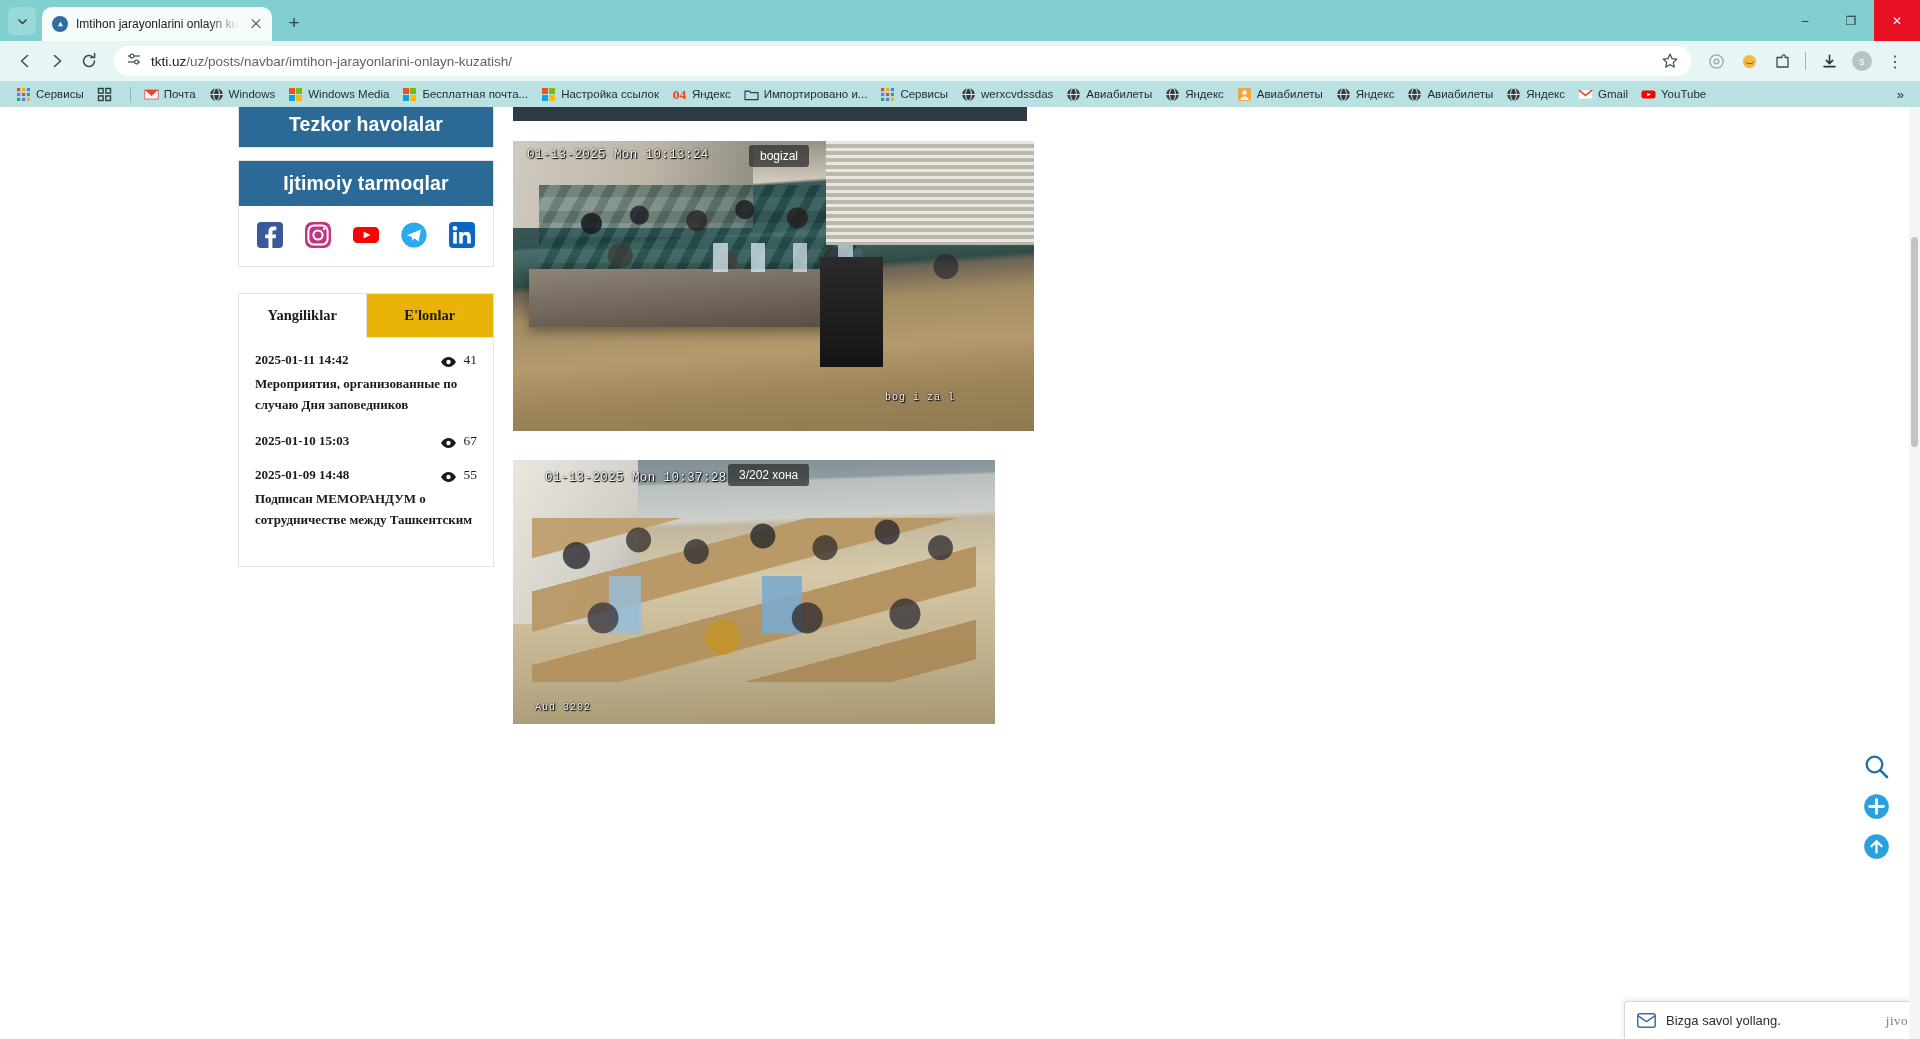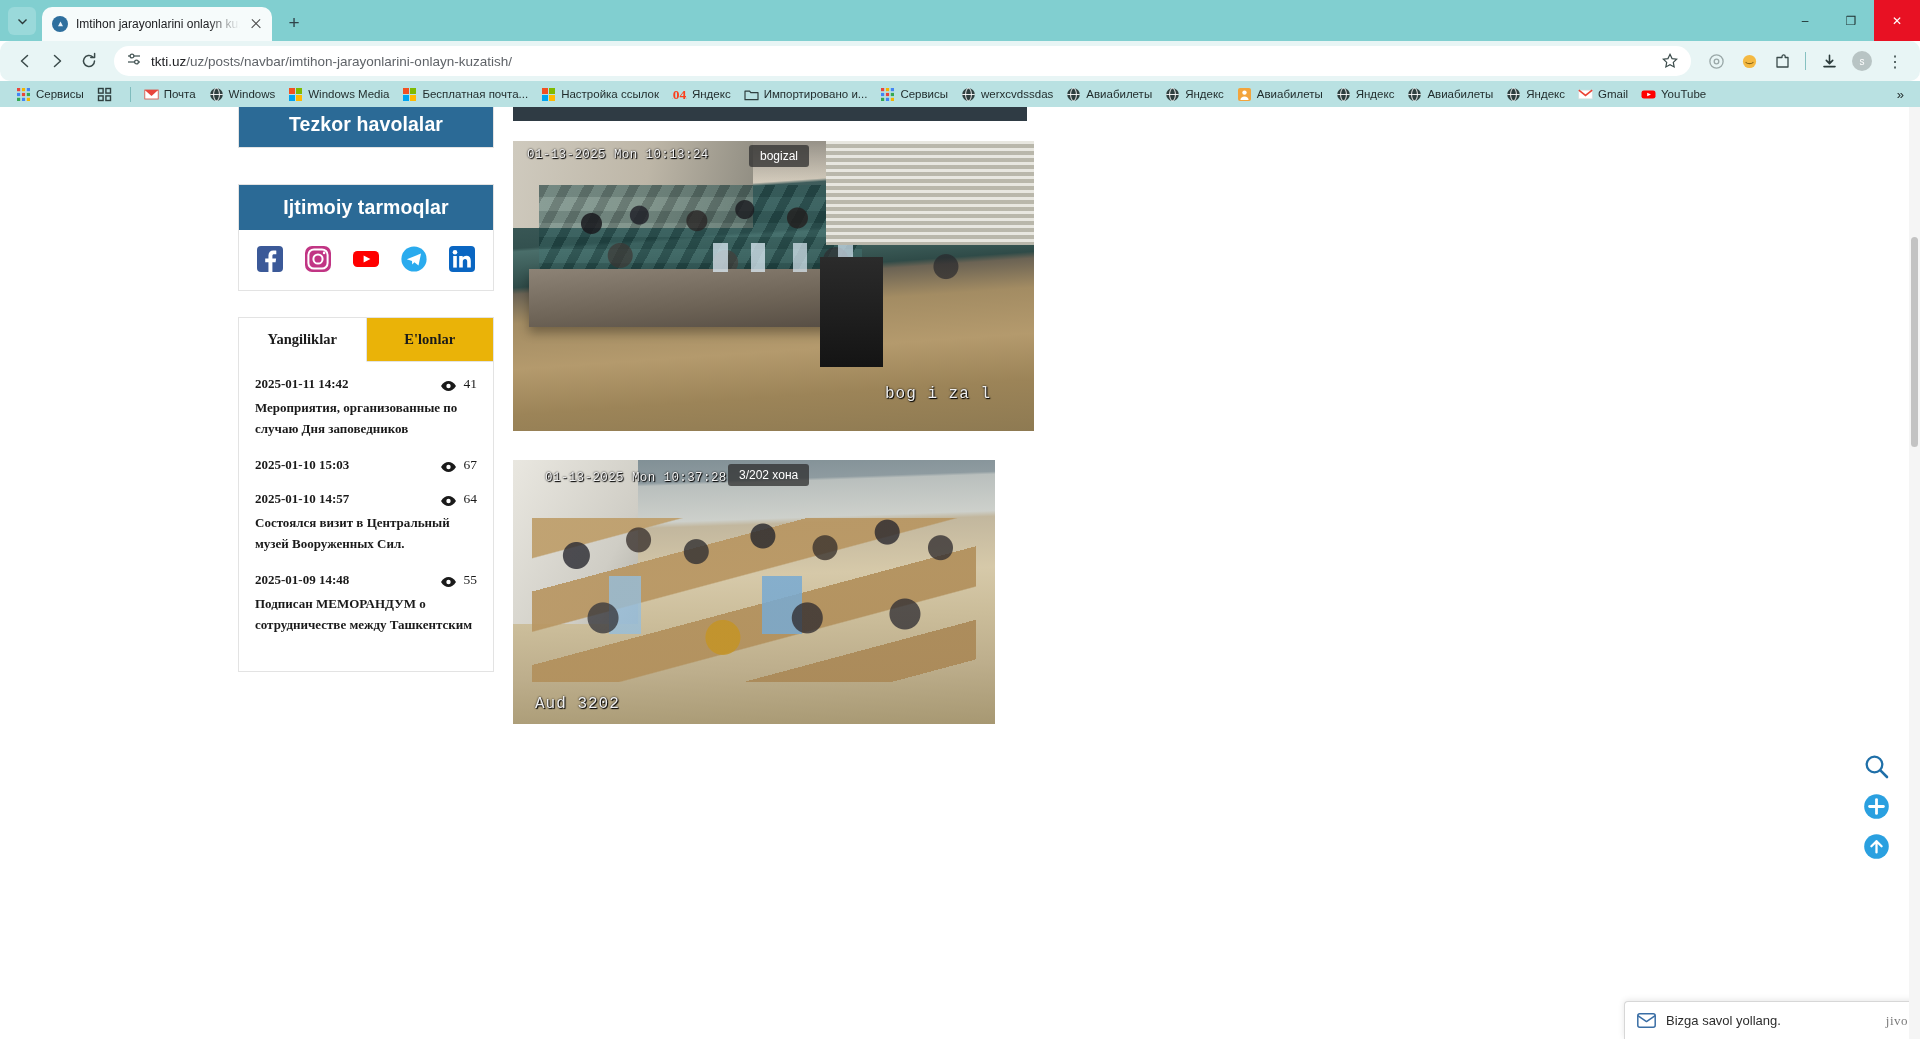--- a/index.html
+++ b/index.html
@@ -81,21 +81,20 @@
   .win-btn.close { background:#e81123; color:#fff; }
 
   .toolbar {
     height: 40px;
     background: #e8f5f5;
     display: flex;
     align-items: center;
     padding: 0 10px;
     gap: 2px;
     flex: none;
-    border-radius: 10px;
   }
   .tb-icon {
     width: 30px; height: 30px; border-radius: 50%;
     display: flex; align-items: center; justify-content: center;
     color: #3a4a4a;
     flex: none;
   }
   .omnibox {
     flex: 1;
     height: 30px;
@@ -178,21 +177,21 @@
     letter-spacing: .1px;
   }
   .qlink {
     padding: 11px 14px;
     font-size: 13.5px;
     font-weight: bold;
     color: #1a1a1a;
   }
   .qlinks-body { padding: 6px 0 8px; }
 
-  .social-panel { margin-top: 36px; }
+  .social-panel { margin-top: 12px; }
   .social-row {
     display: flex;
     align-items: center;
     justify-content: center;
     gap: 22px;
     padding: 16px 0 18px;
   }
   .soc { width: 26px; height: 26px; display:block; }
 
   .news-panel { margin-top: 26px; }
@@ -266,21 +265,21 @@
     font-size: 12px;
     padding: 4px 11px;
     border-radius: 3px;
     white-space: nowrap;
   }
   .cam1 .cam-badge { left: 236px; }
   .cam2 .cam-badge { left: 215px; }
   .cam-room {
     position: absolute;
     font-family: "Liberation Mono", monospace;
-    font-size: 16px;
+    font-size: 10px;
     color: #efefef;
     text-shadow: 0 0 2px #000, 1px 1px 1px #000;
     letter-spacing: 1px;
   }
   .cam1 .cam-room { left: 372px; bottom: 28px; }
   .cam2 .cam-room { left: 22px; bottom: 11px; }
 
   
   .scene1 {
     position: absolute; inset: 0;
@@ -794,33 +793,20 @@
                 <span class="news-views">
                   <svg width="17" height="12" viewBox="0 0 17 12">
                     <path d="M1 6C3 2.4 5.9 1 8.5 1S14 2.4 16 6c-2 3.6-4.9 5-7.5 5S3 9.6 1 6z" fill="#1a1a1a"></path>
                     <circle cx="8.5" cy="6" r="2.2" fill="#ffffff"></circle>
                   </svg>
                   <span class="news-views-count">67</span>
                 </span>
               </div>
             </div>
 
-            <div class="news-item">
-              <div class="news-meta">
-                <span class="news-date">2025-01-10 14:57</span>
-                <span class="news-views">
-                  <svg width="17" height="12" viewBox="0 0 17 12">
-                    <path d="M1 6C3 2.4 5.9 1 8.5 1S14 2.4 16 6c-2 3.6-4.9 5-7.5 5S3 9.6 1 6z" fill="#1a1a1a"></path>
-                    <circle cx="8.5" cy="6" r="2.2" fill="#ffffff"></circle>
-                  </svg>
-                  <span class="news-views-count">64</span>
-                </span>
-              </div>
-              <div class="news-title">Состоялся визит в Центральный музей Вооруженных Сил.</div>
-            </div>
 
             <div class="news-item">
               <div class="news-meta">
                 <span class="news-date">2025-01-09 14:48</span>
                 <span class="news-views">
                   <svg width="17" height="12" viewBox="0 0 17 12">
                     <path d="M1 6C3 2.4 5.9 1 8.5 1S14 2.4 16 6c-2 3.6-4.9 5-7.5 5S3 9.6 1 6z" fill="#1a1a1a"></path>
                     <circle cx="8.5" cy="6" r="2.2" fill="#ffffff"></circle>
                   </svg>
                   <span class="news-views-count">55</span>

